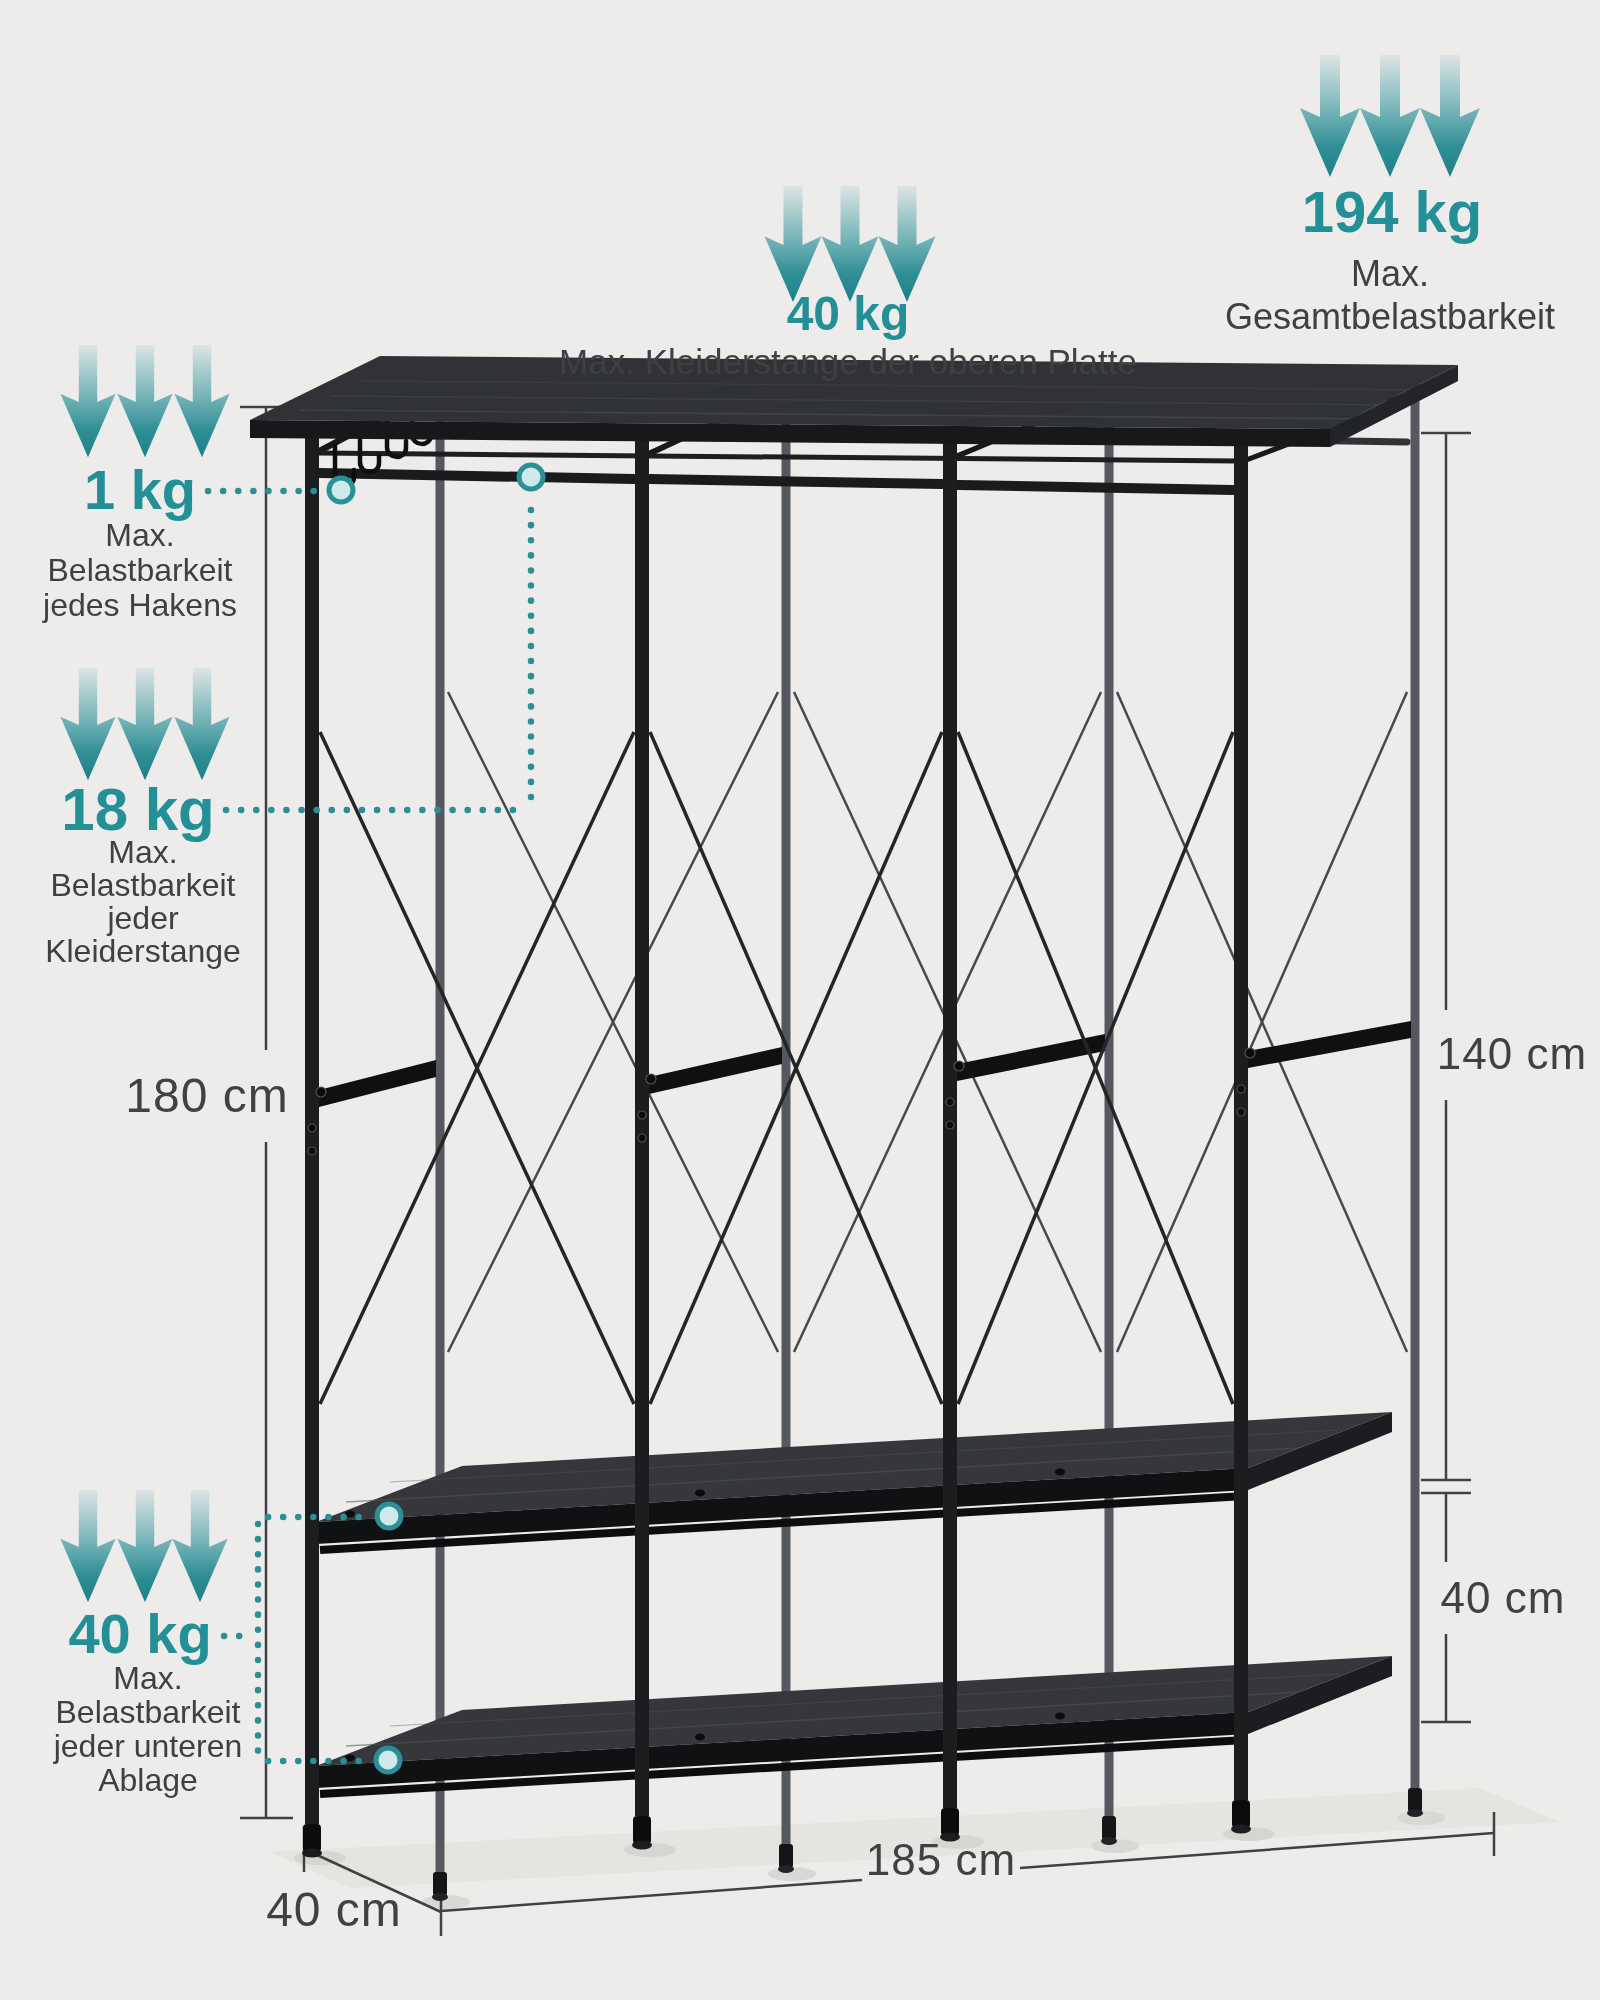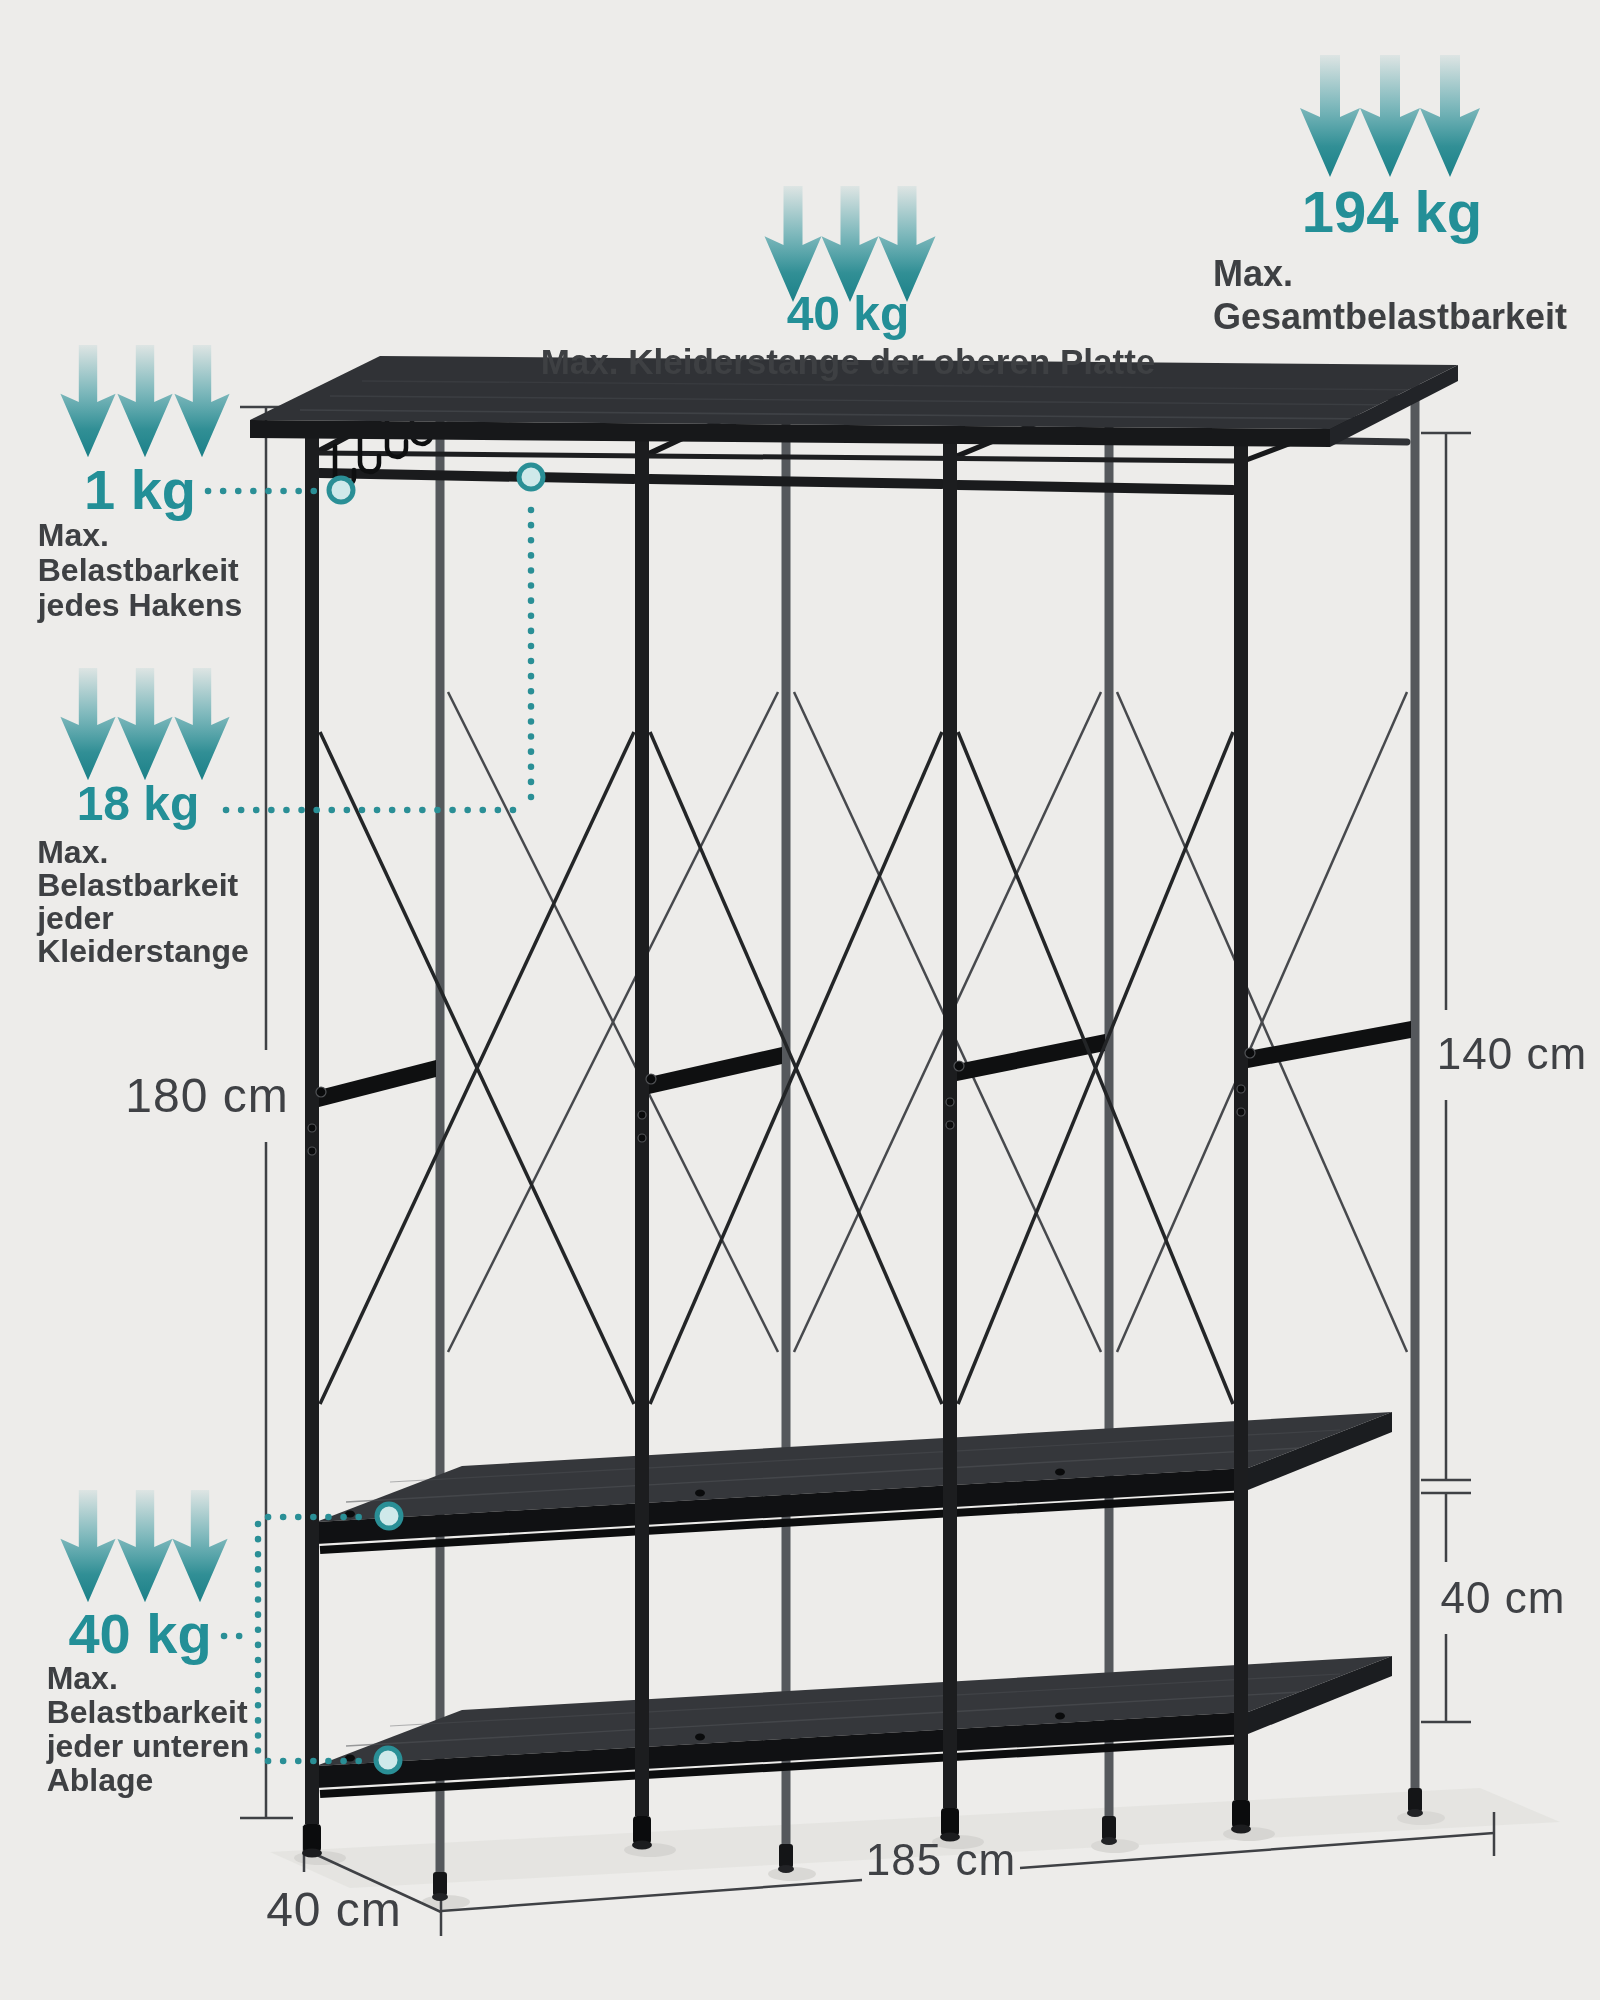--- a/index.html
+++ b/index.html
@@ -8,21 +8,21 @@
     background:#edecea;overflow:hidden;
     font-family:"Liberation Sans",sans-serif;
   }
   .page svg{position:absolute;left:0;top:0;}
   .val{
     position:absolute;transform:translateX(-50%);
     color:#238f97;font-weight:700;white-space:nowrap;line-height:1;text-align:right;
   }
   .cap{
     position:absolute;transform:translateX(-50%);
-    color:#3e4043;font-weight:700;text-align:left;
+    color:#3e4043;font-weight:400;text-align:center;
     white-space:pre-line;
   }
   .dim{
     position:absolute;transform:translateX(-50%);
     color:#3f4145;font-weight:400;letter-spacing:1px;white-space:nowrap;line-height:1;
   }
 </style>
 </head>
 <body>
 
@@ -267,21 +267,21 @@
 Gesamtbelastbarkeit</div>
 
   <div class="val" style="left:848px;top:290px;font-size:48px">40 kg</div>
   <div class="cap" style="left:848px;top:342px;font-size:35px;line-height:40px">Max. Kleiderstange der oberen Platte</div>
 
   <div class="val" style="left:140px;top:462px;font-size:56px">1 kg</div>
   <div class="cap" style="left:140px;top:518px;font-size:32px;line-height:35px">Max.
 Belastbarkeit
 jedes Hakens</div>
 
-  <div class="val" style="left:138px;top:780px;font-size:48px">18 kg</div>
+  <div class="val" style="left:138px;top:780px;font-size:60px">18 kg</div>
   <div class="cap" style="left:143px;top:836px;font-size:32px;line-height:33px">Max.
 Belastbarkeit
 jeder
 Kleiderstange</div>
 
   <div class="val" style="left:140px;top:1606px;font-size:56px">40 kg</div>
   <div class="cap" style="left:148px;top:1661px;font-size:32px;line-height:34px">Max.
 Belastbarkeit
 jeder unteren
 Ablage</div>

